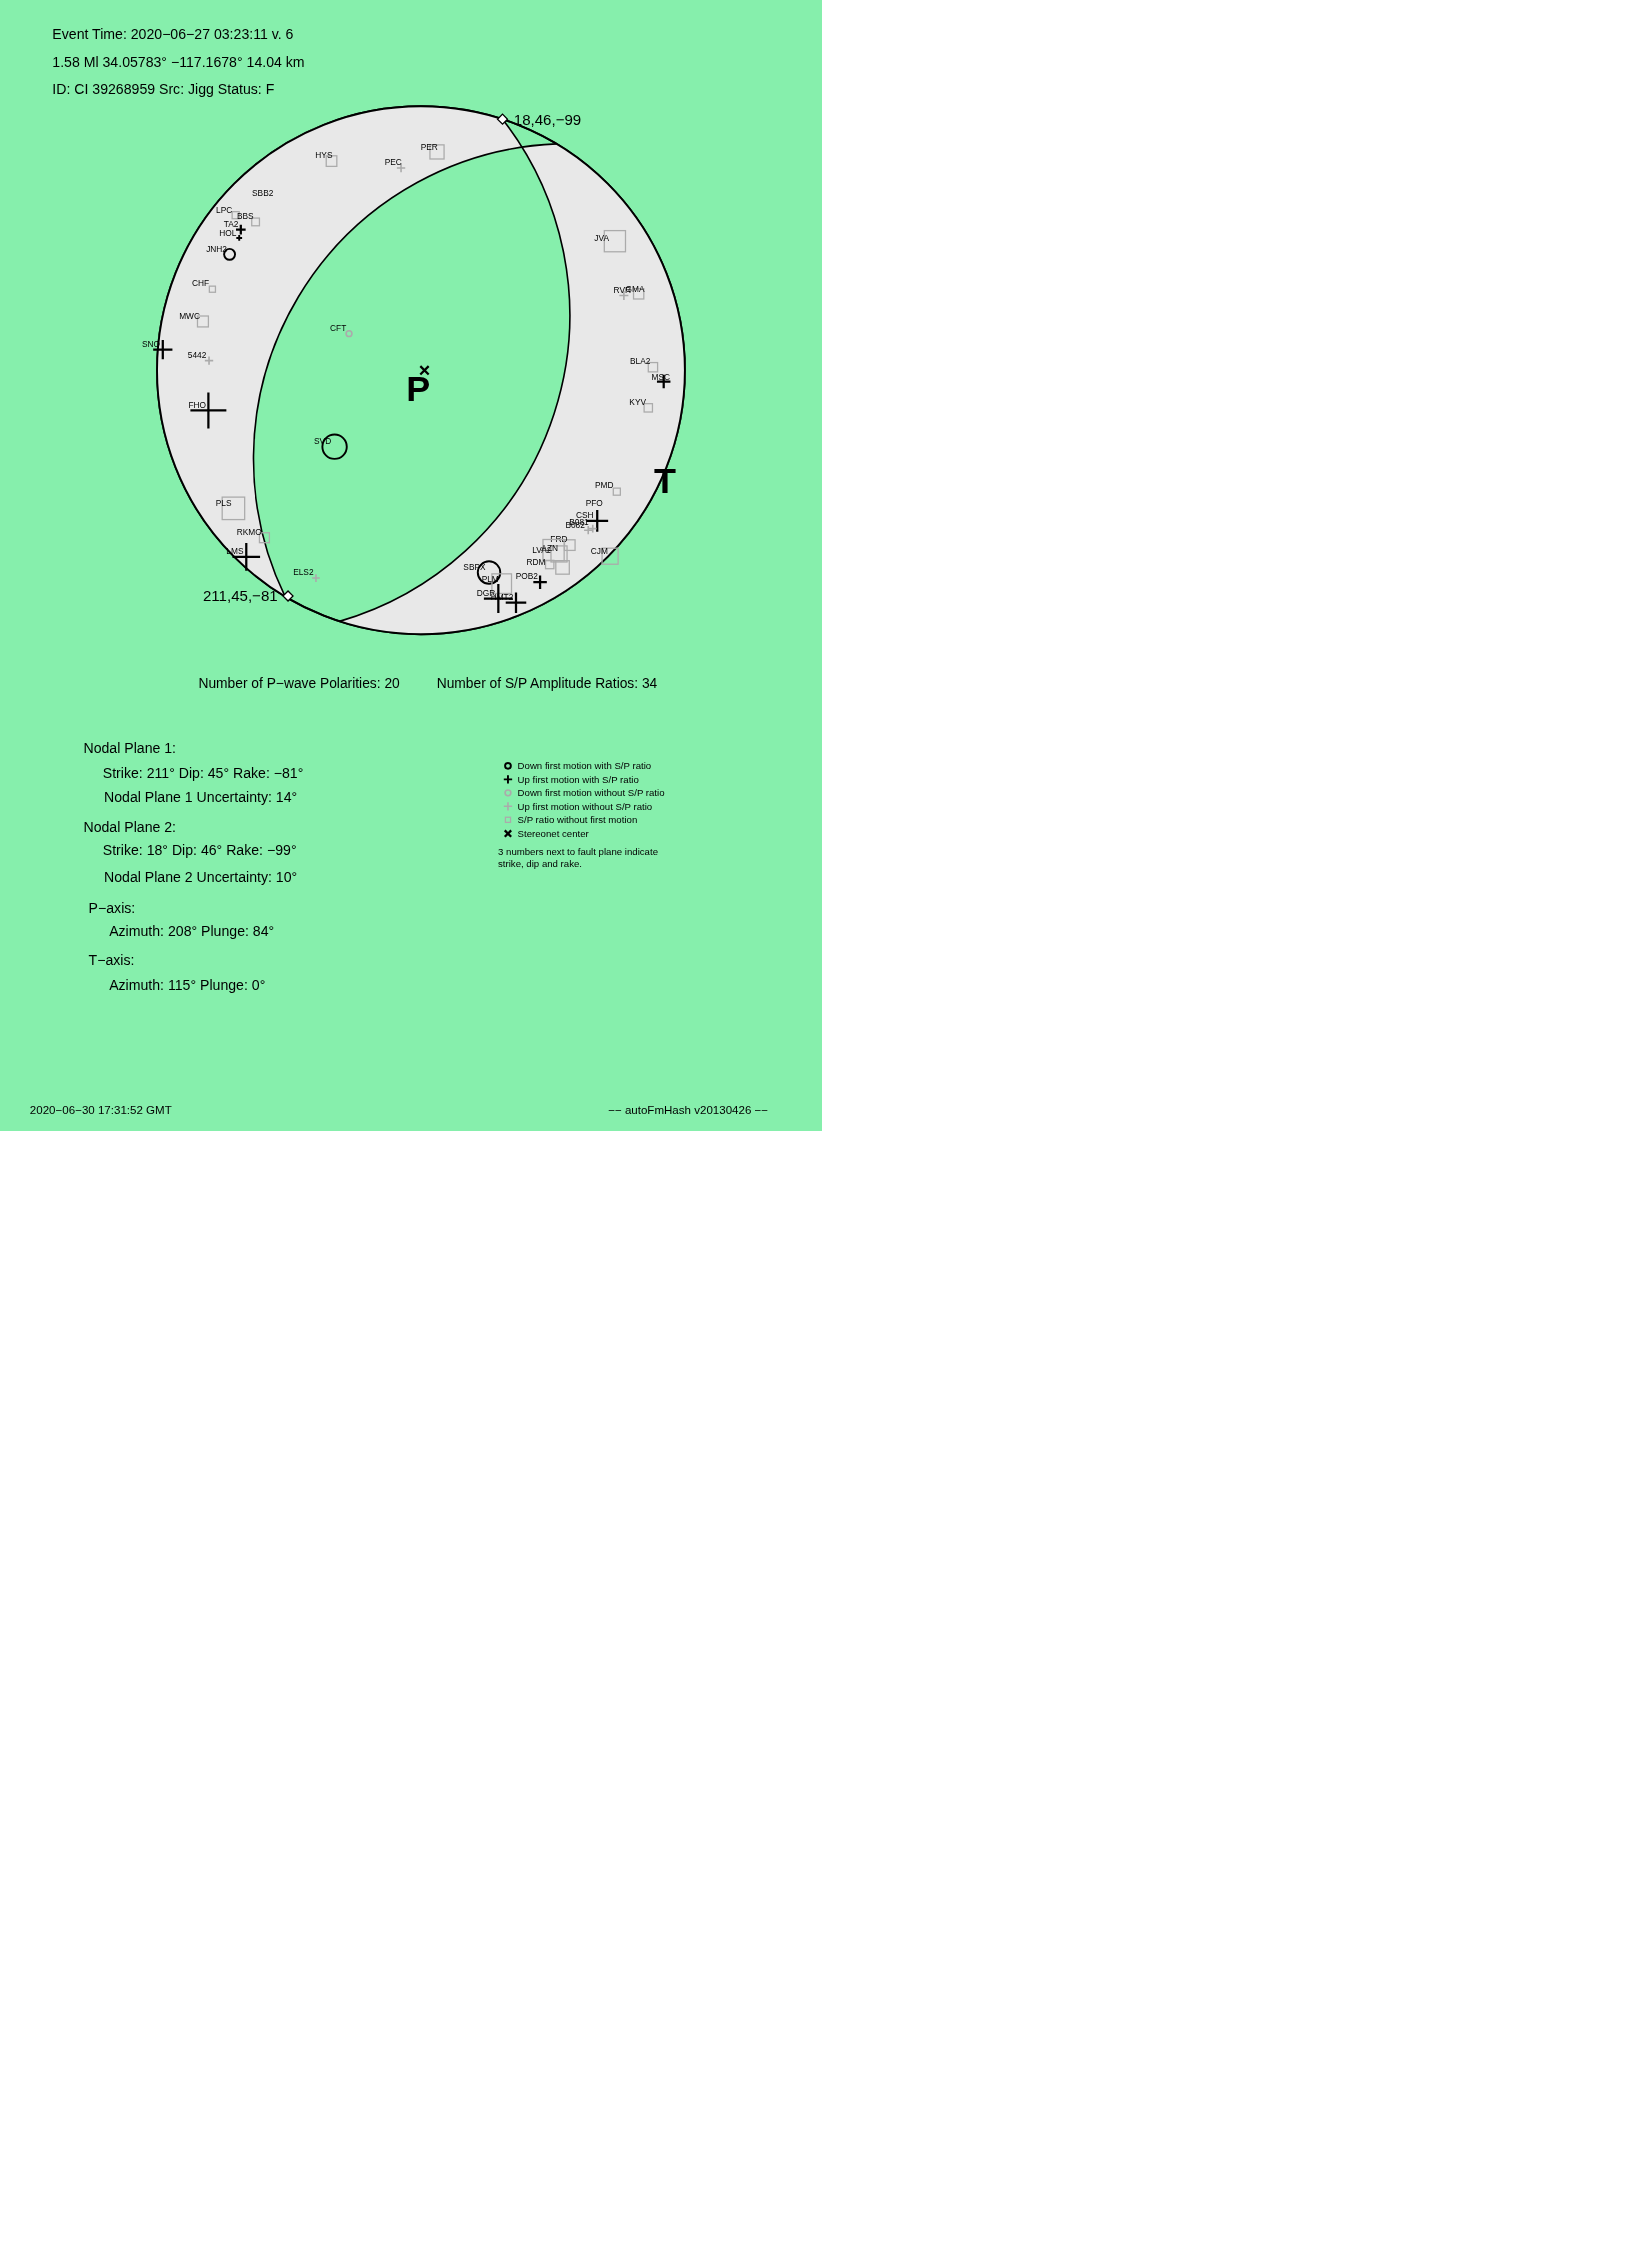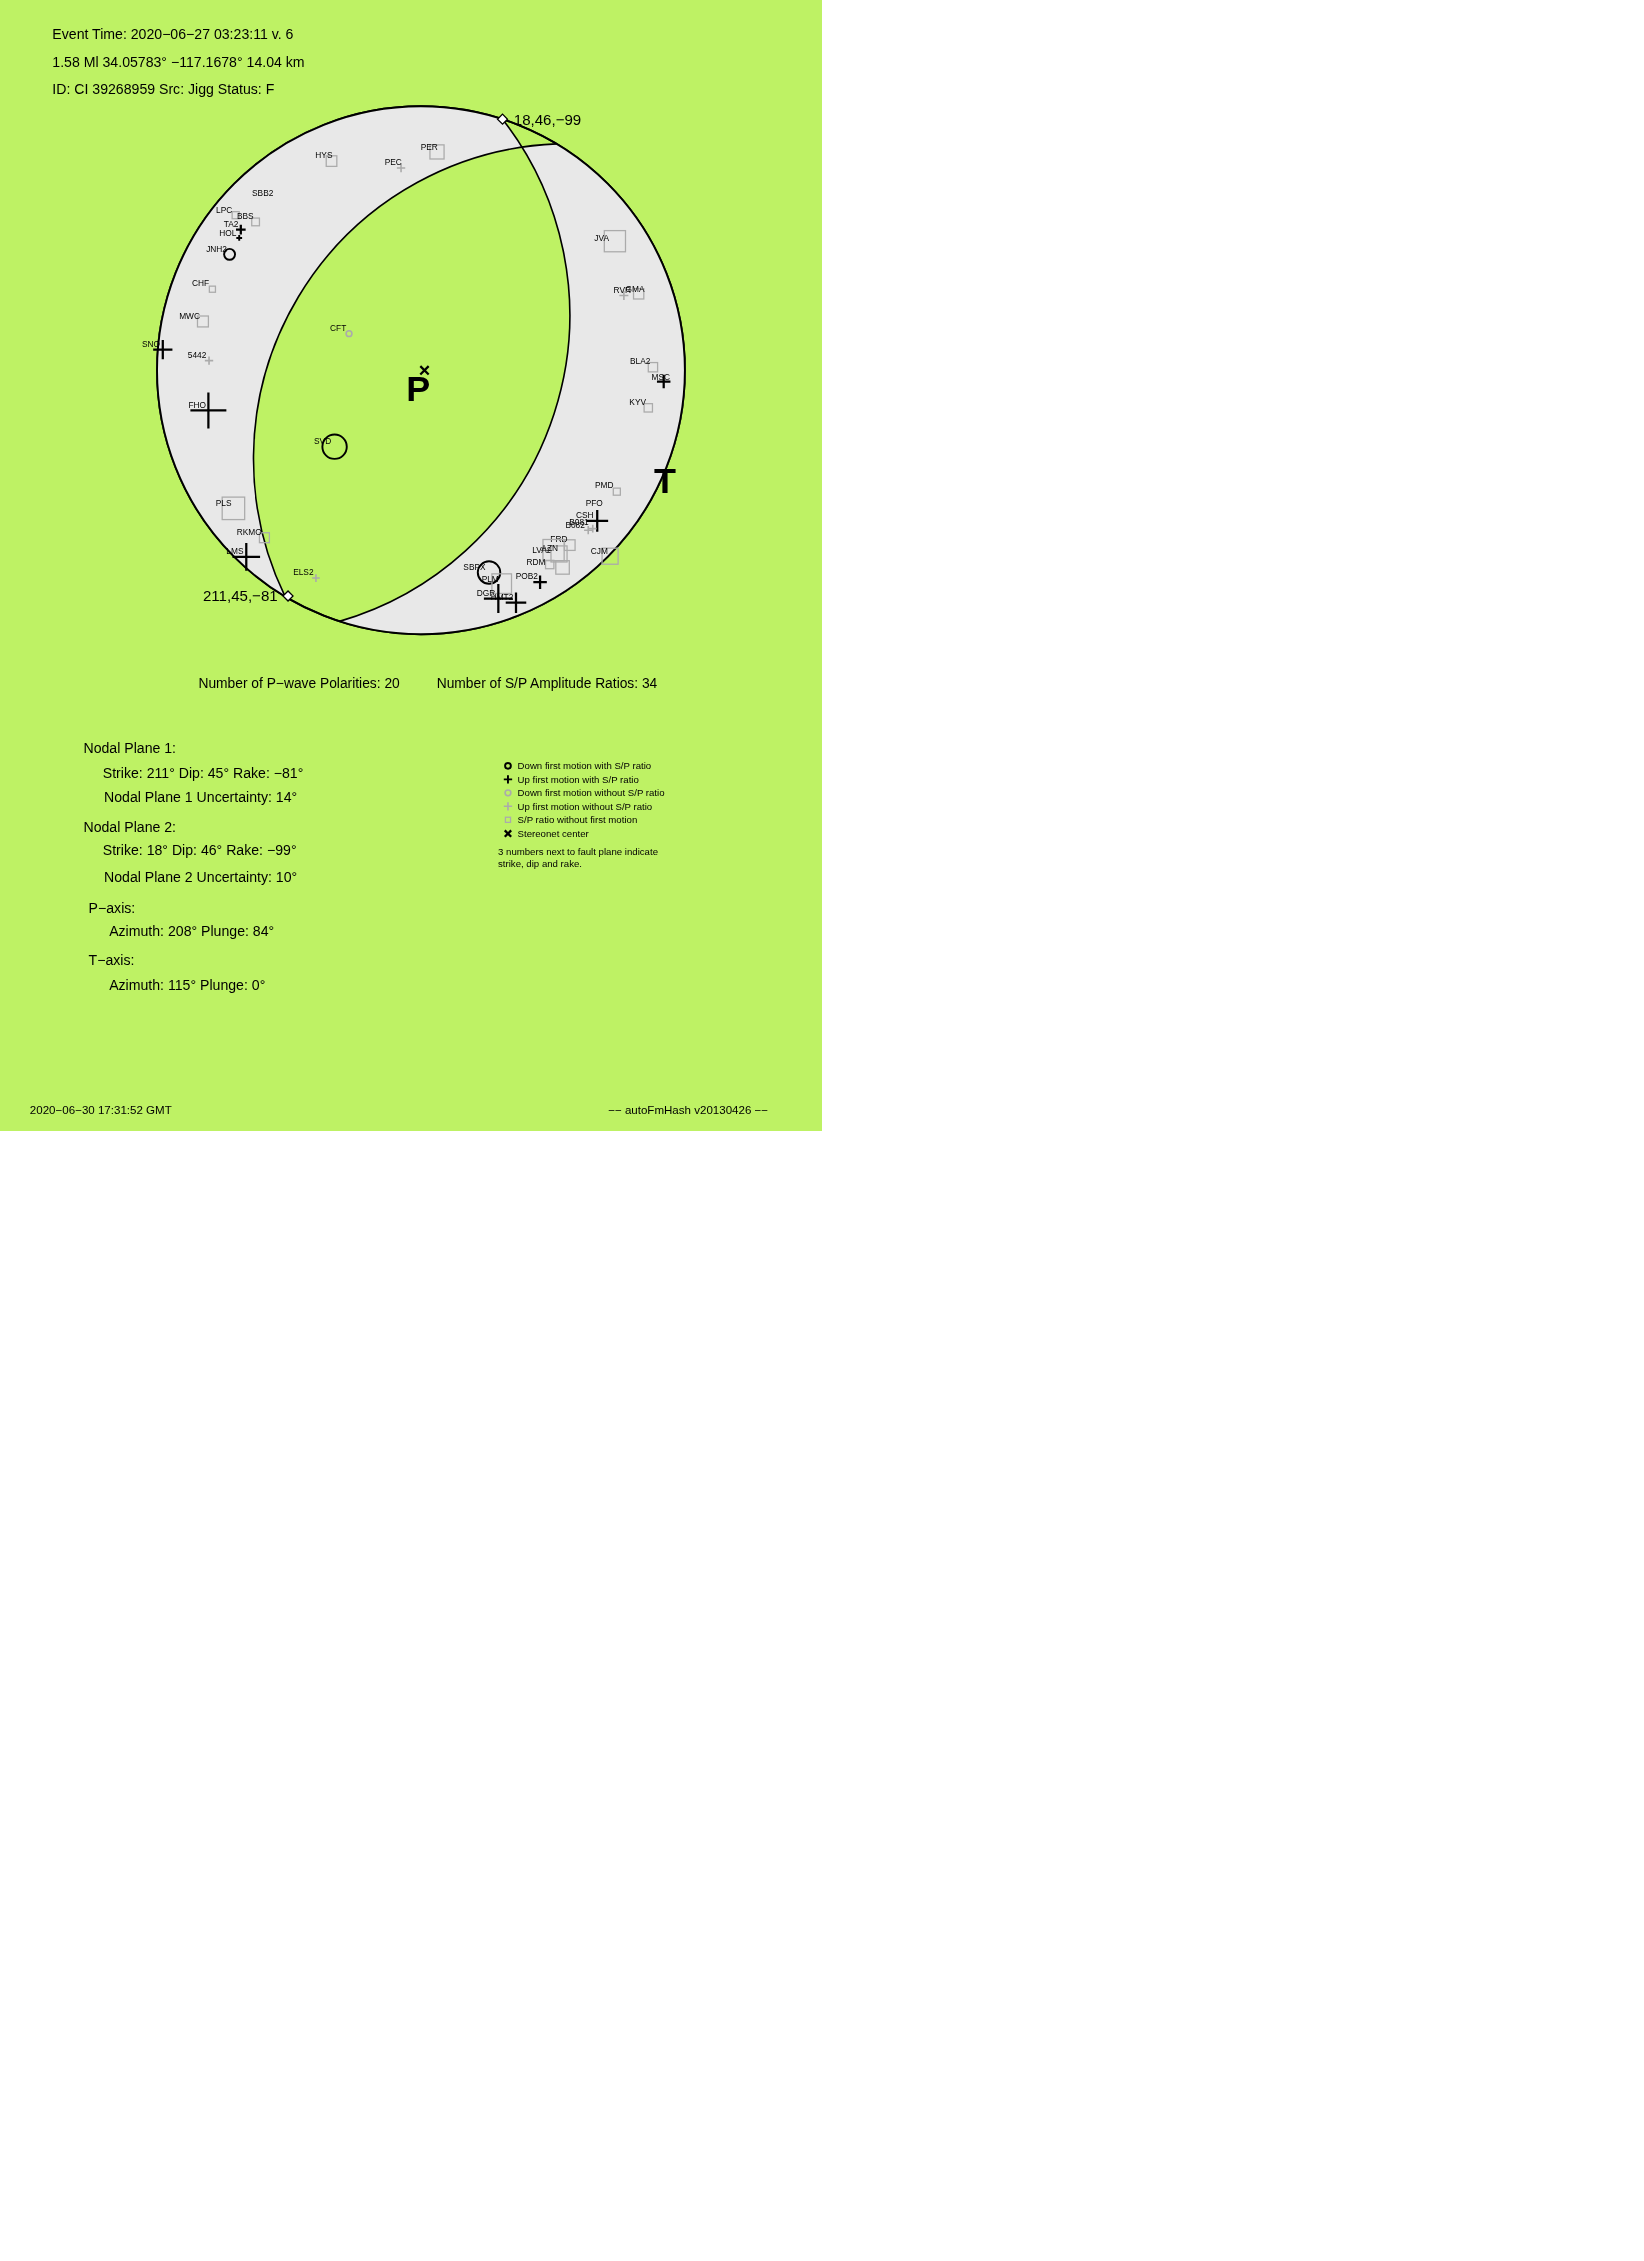--- a/index.html
+++ b/index.html
@@ -1,16 +1,16 @@
 <!DOCTYPE html>
 <html style="font-size:10.3px"><head>
 <meta charset="utf-8">
 <style>
   html,body{margin:0;padding:0;background:#fff;}
-  .page{position:relative;width:822px;height:1131px;background:#bef264;overflow:hidden;
+  .page{position:relative;width:822px;height:1131px;background:#86efac;overflow:hidden;
         font-family:"Liberation Sans","DejaVu Sans",sans-serif;}
   svg{position:absolute;left:0;top:0;}
   text{font-family:"Liberation Sans","DejaVu Sans",sans-serif;fill:#000;}
   .header-line{font-size:44px;}
   .caption{font-size:43px;}
   .result-title{font-size:44px;}
   .result-line{font-size:44px;}
   .annotation{font-size:47px;}
   .station-label{font-size:26px;}
   .legend-label{font-size:30px;}

